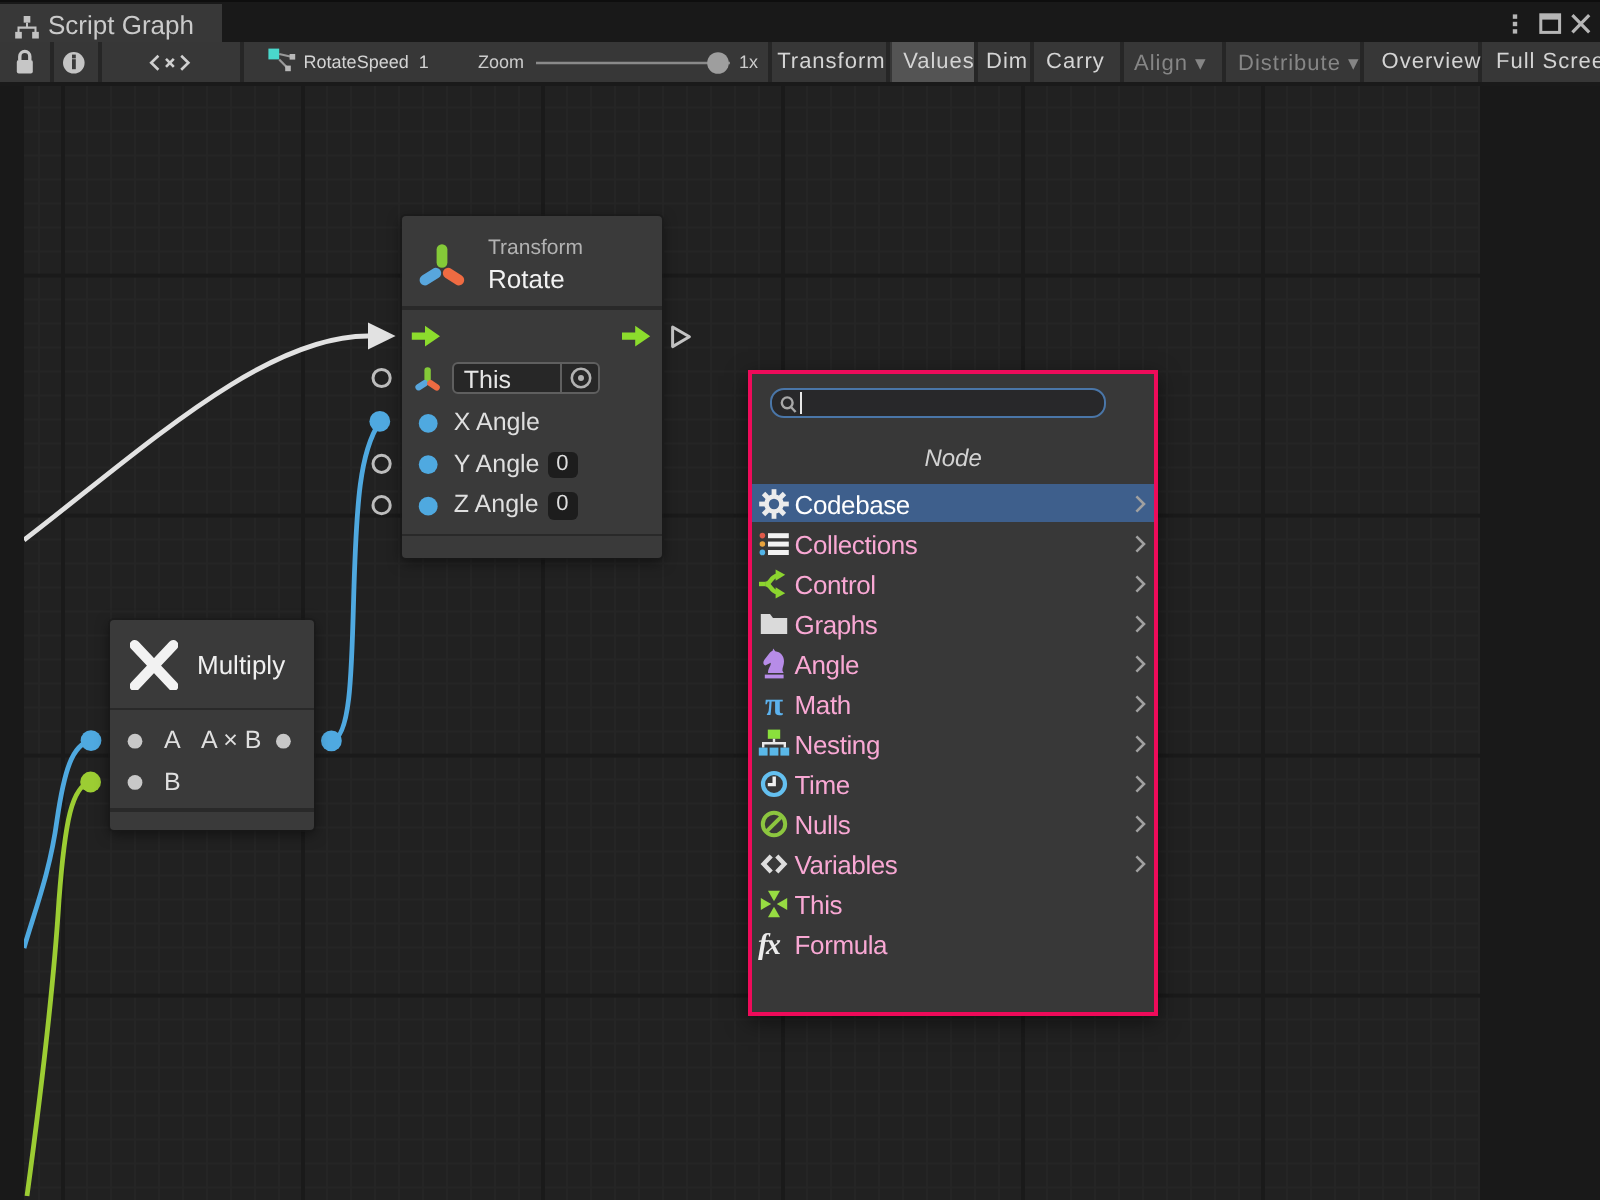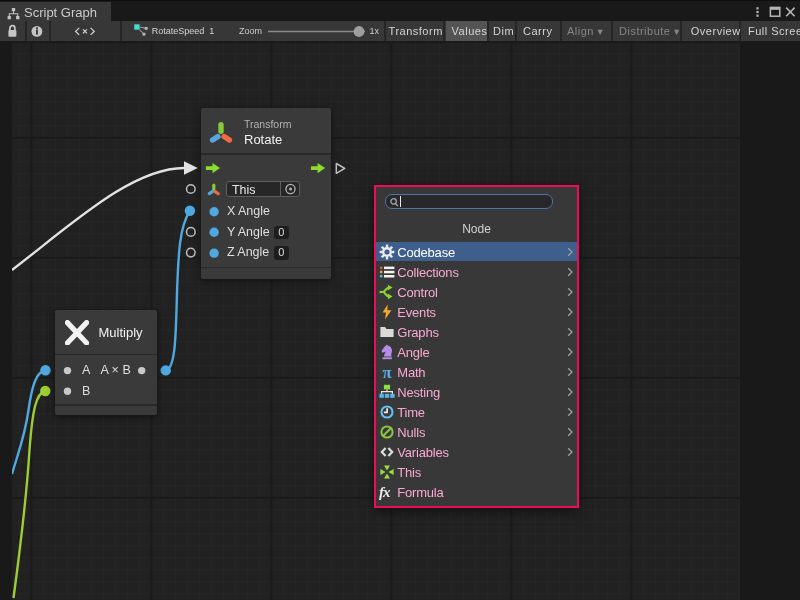--- a/index.html
+++ b/index.html
@@ -52,21 +52,21 @@
   
   #mnode { left:43px; top:266.8px; width:101.5px; height:105.5px; }
   #mnode .big { position:absolute; left:43.5px; top:15.5px; font-size:13px; color:#f0f0f0; }
 
   
   #popup { left:361.8px; top:141.8px; width:205.5px; height:323.5px;
            background:#383838; border:2.3px solid #ee0b5a; box-shadow:0 3px 10px rgba(0,0,0,.5); }
   #search { position:absolute; left:9.5px; top:7px; width:168px; height:15.5px;
             background:#28282a; border:1.3px solid #4a76a8; border-radius:7px; }
   #nodehdr { position:absolute; left:0; top:35px; width:100%; text-align:center;
-             font-size:12px; color:#d2d2d2; }
+             font-size:12px; color:#d2d2d2;font-style:italic; }
   #list { position:absolute; left:0; top:55.7px; width:100%; }
   .row { position:relative; height:20px; }
   .row.sel { background:#3e5f8c; height:18.5px; margin-bottom:1.5px; }
   .row.sel .lbl { color:#ffffff; }
   .row .lbl { position:absolute; left:21.5px; top:2.8px; font-size:13px; color:#f9a8d4; letter-spacing:-0.2px; }
   .row svg.icon { position:absolute; left:3.5px; top:1.8px; }
   .row .chev { position:absolute; right:4.5px; top:5px; }
 </style>
 </head>
 <body>
@@ -307,29 +307,20 @@
               <path d="M8.8,9.6 L13.6,12.6 L8.8,15.2 Z"></path>
             </g>
           </svg>
           <div class="lbl">Control</div>
           <svg class="chev" width="6" height="10" viewBox="0 0 6 10">
               <path d="M1.2,1.2 L5,5 L1.2,8.8" stroke="#a0a0a0" stroke-width="1.3" fill="none"></path>
             </svg>
         </div>
         <div class="row">
           <svg class="icon" width="16" height="16" viewBox="0 0 16 16">
-            <path d="M8.6,0.6 L3.6,8.6 L7,8.6 L6,15.4 L12.4,6.2 L8.4,6.2 Z" fill="#f2ab2e"></path>
-          </svg>
-          <div class="lbl">Events</div>
-          <svg class="chev" width="6" height="10" viewBox="0 0 6 10">
-              <path d="M1.2,1.2 L5,5 L1.2,8.8" stroke="#a0a0a0" stroke-width="1.3" fill="none"></path>
-            </svg>
-        </div>
-        <div class="row">
-          <svg class="icon" width="16" height="16" viewBox="0 0 16 16">
             <path d="M1.4,3 h4.6 l1.5,2 h7.1 v8 h-13.2 Z" fill="#dadada"></path>
           </svg>
           <div class="lbl">Graphs</div>
           <svg class="chev" width="6" height="10" viewBox="0 0 6 10">
               <path d="M1.2,1.2 L5,5 L1.2,8.8" stroke="#a0a0a0" stroke-width="1.3" fill="none"></path>
             </svg>
         </div>
         <div class="row">
           <svg class="icon" width="16" height="16" viewBox="0 0 16 16">
             <g fill="#b78ce8">

